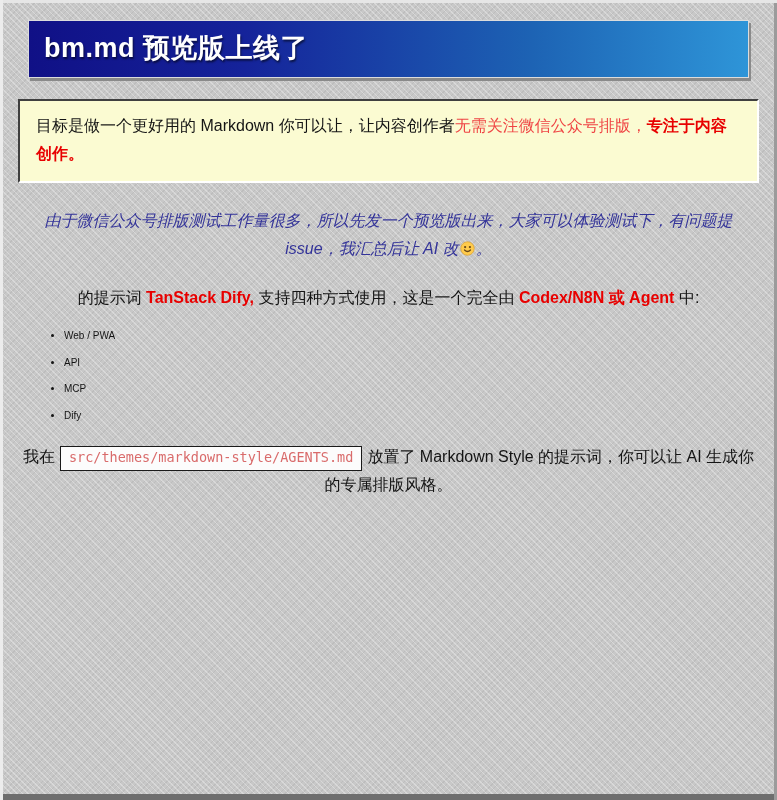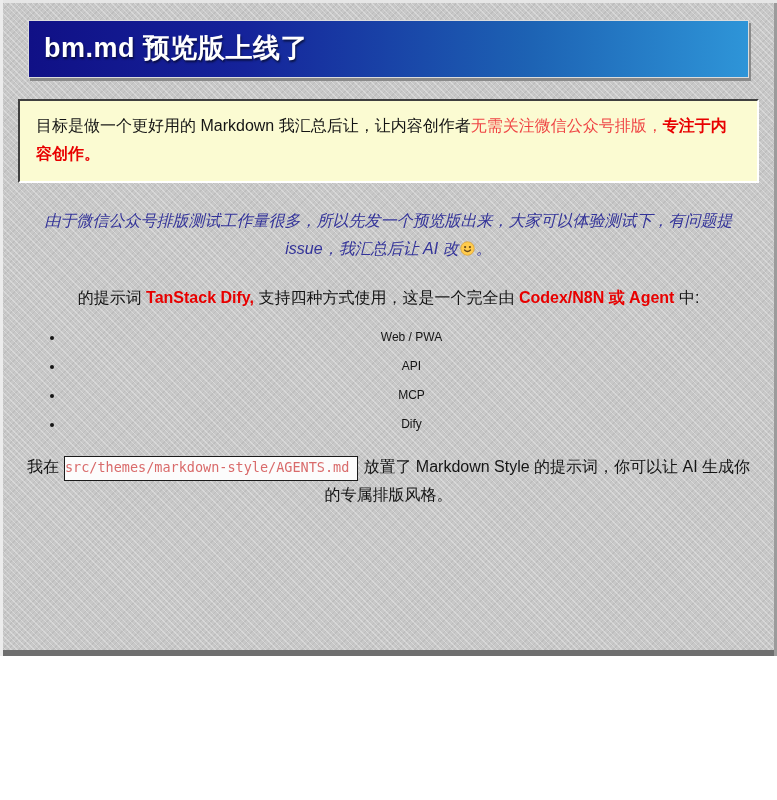--- a/index.html
+++ b/index.html
@@ -3,21 +3,21 @@
 <meta charset="utf-8">
 <style>
   * { box-sizing: border-box; }
   html,body { margin:0; padding:0; }
   body {
     width:777px; height:800px;
     font-family:"Liberation Sans","DejaVu Sans",sans-serif;
     overflow:hidden;
   }
   .panel {
-    width:777px; height:656px;
+    width:777px; height:800px;
     background-color:#c8c8c8;
     background-image:
       repeating-linear-gradient(45deg, rgba(255,255,255,.30) 0 1px, transparent 1px 4px),
       repeating-linear-gradient(-45deg, rgba(150,150,150,.22) 0 1px, transparent 1px 4px);
     box-shadow:
       inset 3px 0 0 #ececec,
       inset 0 3px 0 #e6e6e6,
       inset -3px 0 0 #9b9b9b,
       inset 0 -6px 0 #6e6e6e;
     padding:20px 18px 0 18px;
@@ -59,49 +59,48 @@
     font-style:italic;
   }
   .red { color:#ef4444; }
   .red-bold { color:#e80000; font-weight:bold; }
   ul.usage-list {
     margin:18px 0 0 0;
     padding-left:46px;
     color:#141414;
   }
   ul.usage-list li {
-    font-size:12px;
+    font-size:10px;
     line-height:1.25;
     margin-bottom:14px;
     list-style-type:disc;
-    text-align:center;
   }
   .code-chip {
     display:inline-block;
     font-family:"DejaVu Sans Mono","Liberation Mono",monospace;
     font-size:13.5px;
     color:#d96b6b;
     background:#fcfcfc;
     border:1px solid #1a1a1a;
-    padding:2px 8px 3px 0;
+    padding:2px 8px 3px 8px;
     margin:0 5px;
     vertical-align:baseline;
     line-height:1.3;
   }
   .emoji-svg { vertical-align:-2px; margin:0 1px; }
 </style>
 </head>
 <body>
 
 <div class="panel">
 
   <h1 class="doc-title">bm.md 预览版上线了</h1>
 
   <div class="note-box">
-    <span>目标是做一个更好用的 Markdown 我汇总后让，让内容创作者</span><span class="red">无需关注微信公众号排版，</span><span class="red-bold">专注于内容创作。</span>
+    <span>目标是做一个更好用的 Markdown 你可以让，让内容创作者</span><span class="red">无需关注微信公众号排版，</span><span class="red-bold">专注于内容创作。</span>
   </div>
 
   <p class="para para-lead italic-note">
     <span>由于微信公众号排版测试工作量很多，所以先发一个预览版出来，大家可以体验测试下，有问题提 issue，我汇总后让 AI 改</span><svg class="emoji-svg" width="15" height="15" viewBox="0 0 20 20" aria-hidden="true">
         <circle cx="10" cy="10" r="9" fill="#ffcb4c" stroke="#d8a038" stroke-width="1"></circle>
         <circle cx="6.8" cy="8" r="1.5" fill="#66471b"></circle>
         <circle cx="13.2" cy="8" r="1.5" fill="#66471b"></circle>
         <path d="M6 12 Q10 16 14 12" stroke="#66471b" stroke-width="1.6" fill="none" stroke-linecap="round"></path>
       </svg><span>。</span>
   </p>

